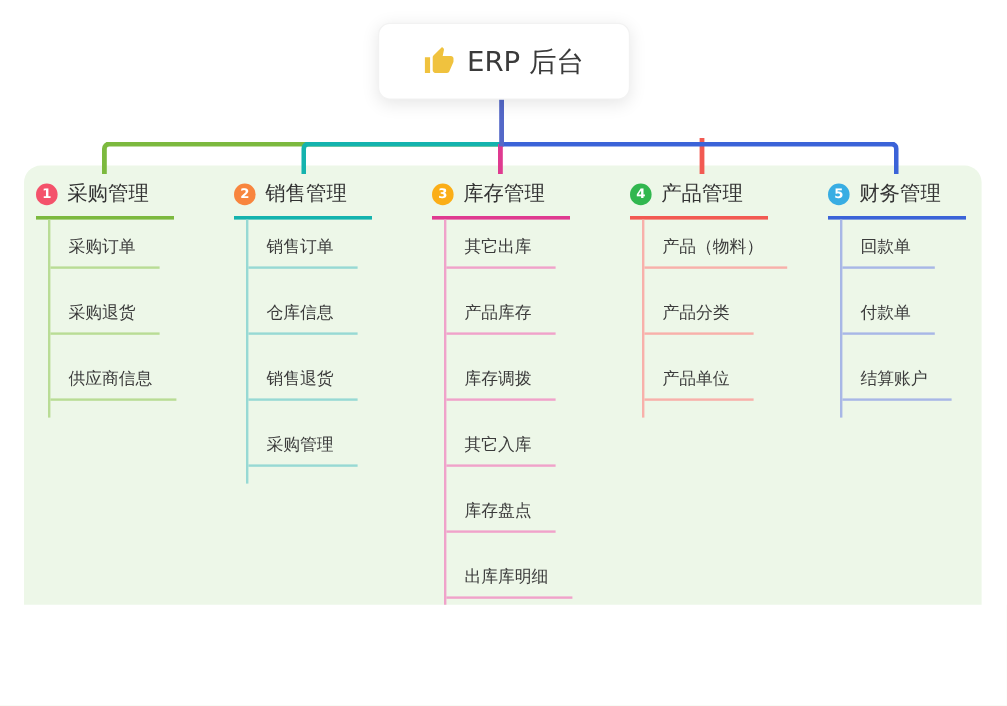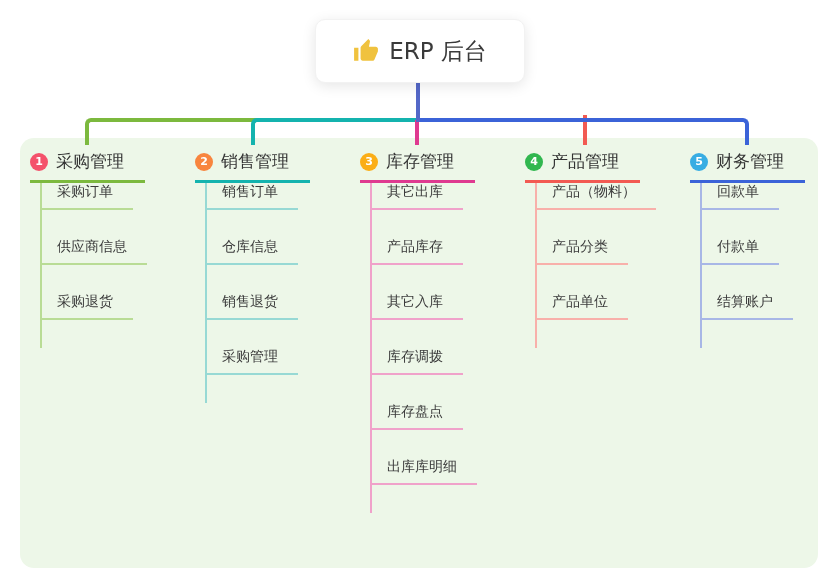--- a/index.html
+++ b/index.html
@@ -1,17 +1,17 @@
 <!DOCTYPE html>
 <html><head>
 <meta charset="utf-8">
 <style>
   html,body{margin:0;padding:0;background:#ffffff;}
   .stage{
-    position:relative;width:839px;height:588px;overflow:hidden;
+    position:relative;width:839px;height:504px;overflow:hidden;
     font-family:"DejaVu Sans",sans-serif;color:#333;
   }
   
   .root-node{
     position:absolute;left:315px;top:19px;width:210px;height:64px;
     background:#fff;border-radius:10px;border:1px solid #f2f2f2;
     box-shadow:0 3px 14px rgba(0,0,0,.10);
     display:flex;align-items:center;justify-content:center;gap:10px;
     font-size:23px;color:#3a3a3a;box-sizing:border-box;
   }
@@ -44,21 +44,21 @@
     font-size:17px;font-weight:500;color:#333;box-sizing:border-box;
   }
   .badge{
     width:18px;height:18px;border-radius:50%;background:var(--badge);
     color:#fff;font-size:11px;font-weight:bold;
     display:inline-flex;align-items:center;justify-content:center;flex:0 0 18px;
   }
   .children{
     margin-left:10px;border-left:2px solid var(--pale);
   }
-  .child{height:55px;display:flex;align-items:flex-start;}
+  .child{height:55px;display:flex;align-items:center;}
   .child-label{
     display:inline-block;padding:0 20px 7px 15px;
     border-bottom:2px solid var(--pale);
     font-size:14px;color:#3b3b3b;white-space:nowrap;
   }
 </style>
 </head>
 <body>
 
 <div class="stage">
@@ -84,24 +84,24 @@
   <div class="branch" id="b0" style="--line: #7cb93e; --pale: #b9dc95; --badge: #f4526b;">
     <div class="branch-header">
       <span class="badge">1</span>
       <span>采购管理</span>
     </div>
     <div class="children">
       <div class="child">
           <span class="child-label">采购订单</span>
         </div>
       <div class="child">
-          <span class="child-label">供应商信息</span>
+          <span class="child-label">采购退货</span>
         </div>
       <div class="child">
-          <span class="child-label">采购退货</span>
+          <span class="child-label">供应商信息</span>
         </div>
     </div>
   </div>
 
   <div class="branch" id="b1" style="--line: #14b3ae; --pale: #97d9d4; --badge: #f8853e;">
     <div class="branch-header">
       <span class="badge">2</span>
       <span>销售管理</span>
     </div>
     <div class="children">
@@ -126,24 +126,24 @@
       <span>库存管理</span>
     </div>
     <div class="children">
       <div class="child">
           <span class="child-label">其它出库</span>
         </div>
       <div class="child">
           <span class="child-label">产品库存</span>
         </div>
       <div class="child">
-          <span class="child-label">其它入库</span>
+          <span class="child-label">库存调拨</span>
         </div>
       <div class="child">
-          <span class="child-label">库存调拨</span>
+          <span class="child-label">其它入库</span>
         </div>
       <div class="child">
           <span class="child-label">库存盘点</span>
         </div>
       <div class="child">
           <span class="child-label">出库库明细</span>
         </div>
     </div>
   </div>
 

